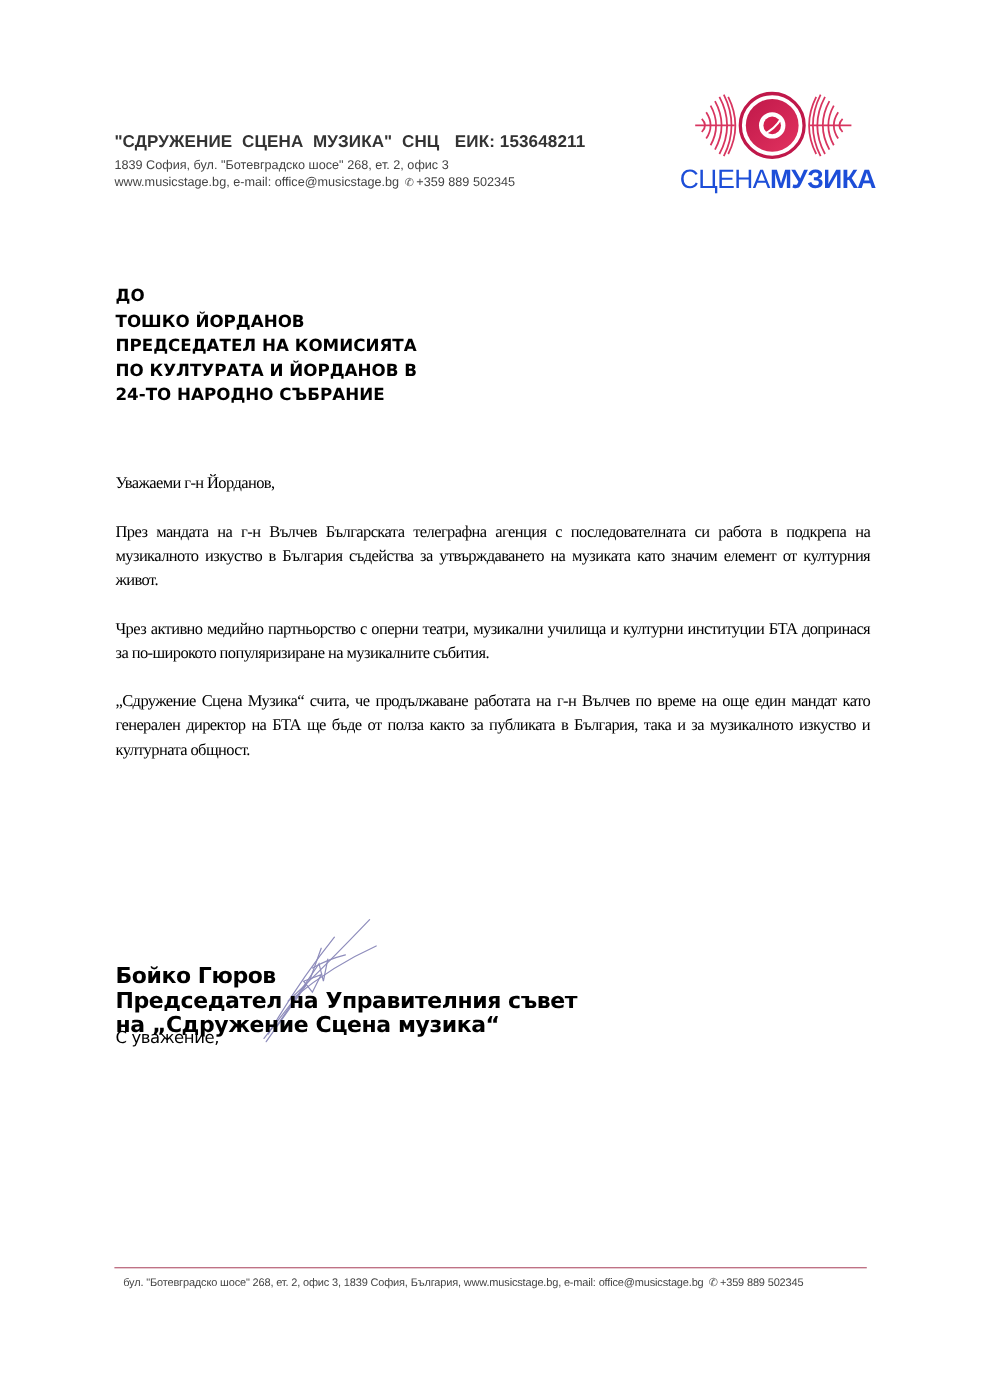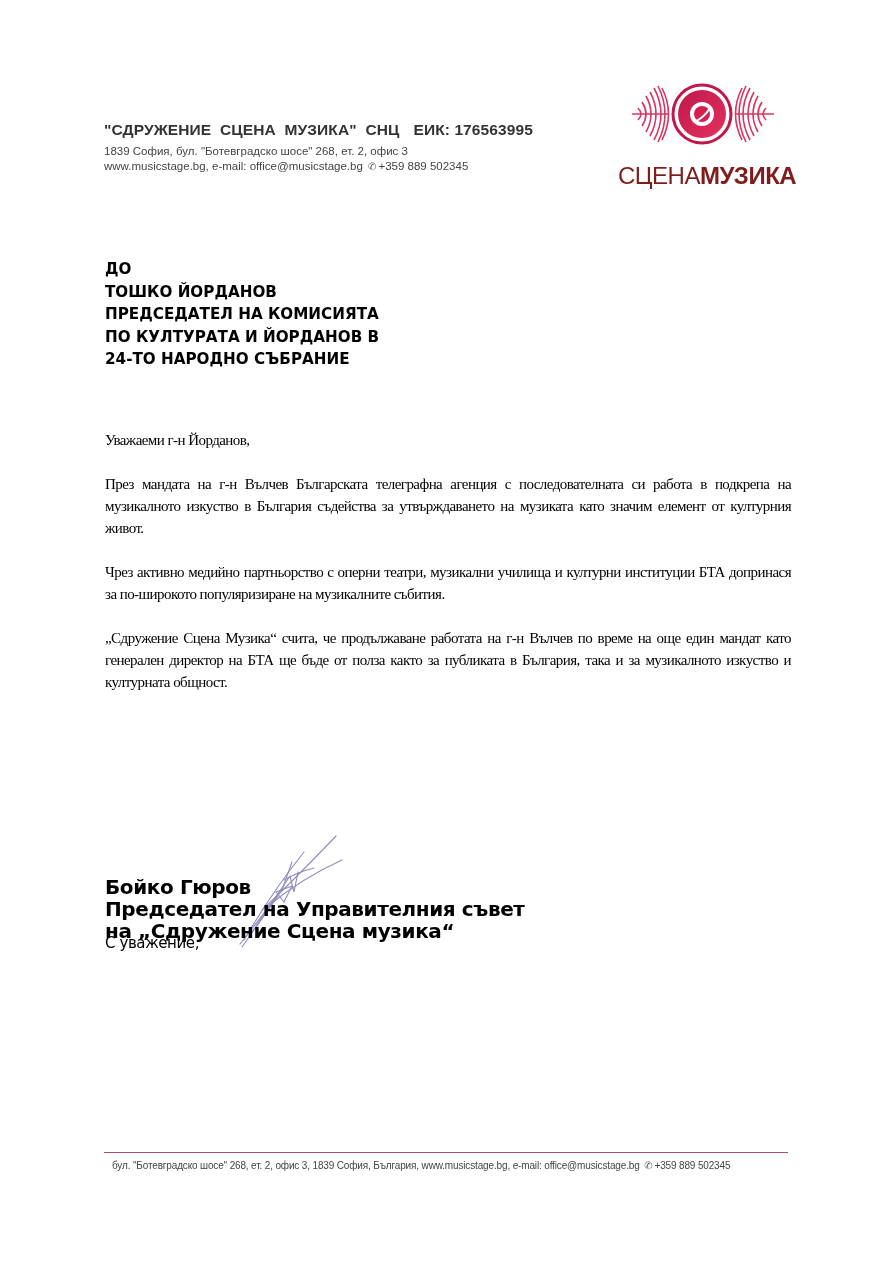--- a/index.html
+++ b/index.html
@@ -8,21 +8,21 @@
 
     .header-org { position: absolute; left: 104px; top: 121px; width: 480px; }
     .org-title { font-family: "Liberation Sans", sans-serif; font-weight: bold; font-size: 15.5px; color: #333; letter-spacing: 0.1px; white-space: nowrap; }
     .org-title .gap { display: inline-block; width: 14px; }
     .org-line { font-family: "Liberation Sans", sans-serif; font-size: 11.5px; color: #444; margin-top: 3px; white-space: nowrap; }
     .org-line.l1 { margin-top: 6px; }
     .phone-ico { display: inline-block; font-size: 10px; color: #555; margin: 0 2px; }
 
     .logo { position: absolute; left: 612px; top: 82px; width: 180px; height: 96px; }
     .logo svg { position: absolute; left: 0; top: 0; }
-    .logo-text { position: absolute; left: 6px; top: 80px; width: 176px; font-family: "Liberation Sans", sans-serif; font-size: 24px; color: #7f1d1d; white-space: nowrap; letter-spacing: -0.5px; }
+    .logo-text { position: absolute; left: 6px; top: 68px; width: 176px; font-family: "Liberation Sans", sans-serif; font-size: 24px; color: #1d4ed8; white-space: nowrap; letter-spacing: -0.5px; }
     .logo-text .thin { font-weight: normal; }
     .logo-text .bold { font-weight: bold; }
 
     .recipient { position: absolute; left: 105px; top: 258px; font-family: "DejaVu Sans", sans-serif; font-weight: bold; font-size: 15.2px; line-height: 22.5px; }
     .recipient div { white-space: nowrap; }
 
     .body-text { position: absolute; left: 105px; top: 429px; width: 686px; font-family: Liberation Serif, serif; font-size: 15px; line-height: 22px; letter-spacing: -0.55px; }
     .body-text p { margin: 0 0 22px 0; text-align: justify; }
     .body-text p.greeting { margin-bottom: 22px; }
 
@@ -35,21 +35,21 @@
     .footer-line { position: absolute; left: 104px; top: 1152px; width: 684px; height: 1px; background: #b05068; }
     .footer-text { position: absolute; left: 112px; top: 1160px; width: 680px; font-family: "Liberation Sans", sans-serif; font-size: 10px; color: #444; white-space: nowrap; letter-spacing: -0.15px; }
   </style>
 </head>
 <body>
 
 <div class="page">
 
   <div class="header-org">
     <div class="org-title">
-      <span style="white-space:pre">"СДРУЖЕНИЕ  СЦЕНА  МУЗИКА"  СНЦ</span><span class="gap"></span><span>ЕИК: 176563995</span>
+      <span style="white-space:pre">"СДРУЖЕНИЕ  СЦЕНА  МУЗИКА"  СНЦ</span><span class="gap"></span><span>ЕИК: 153648211</span>
     </div>
     <div class="org-line l1">1839 София, бул. "Ботевградско шосе" 268, ет. 2, офис 3</div>
     <div class="org-line">
       <span>www.musicstage.bg, e-mail: office@musicstage.bg</span>
       <span class="phone-ico">✆</span><span>+359 889 502345</span>
     </div>
   </div>
 
   <div class="logo">
     <svg width="180" height="64" viewBox="0 0 180 64">

